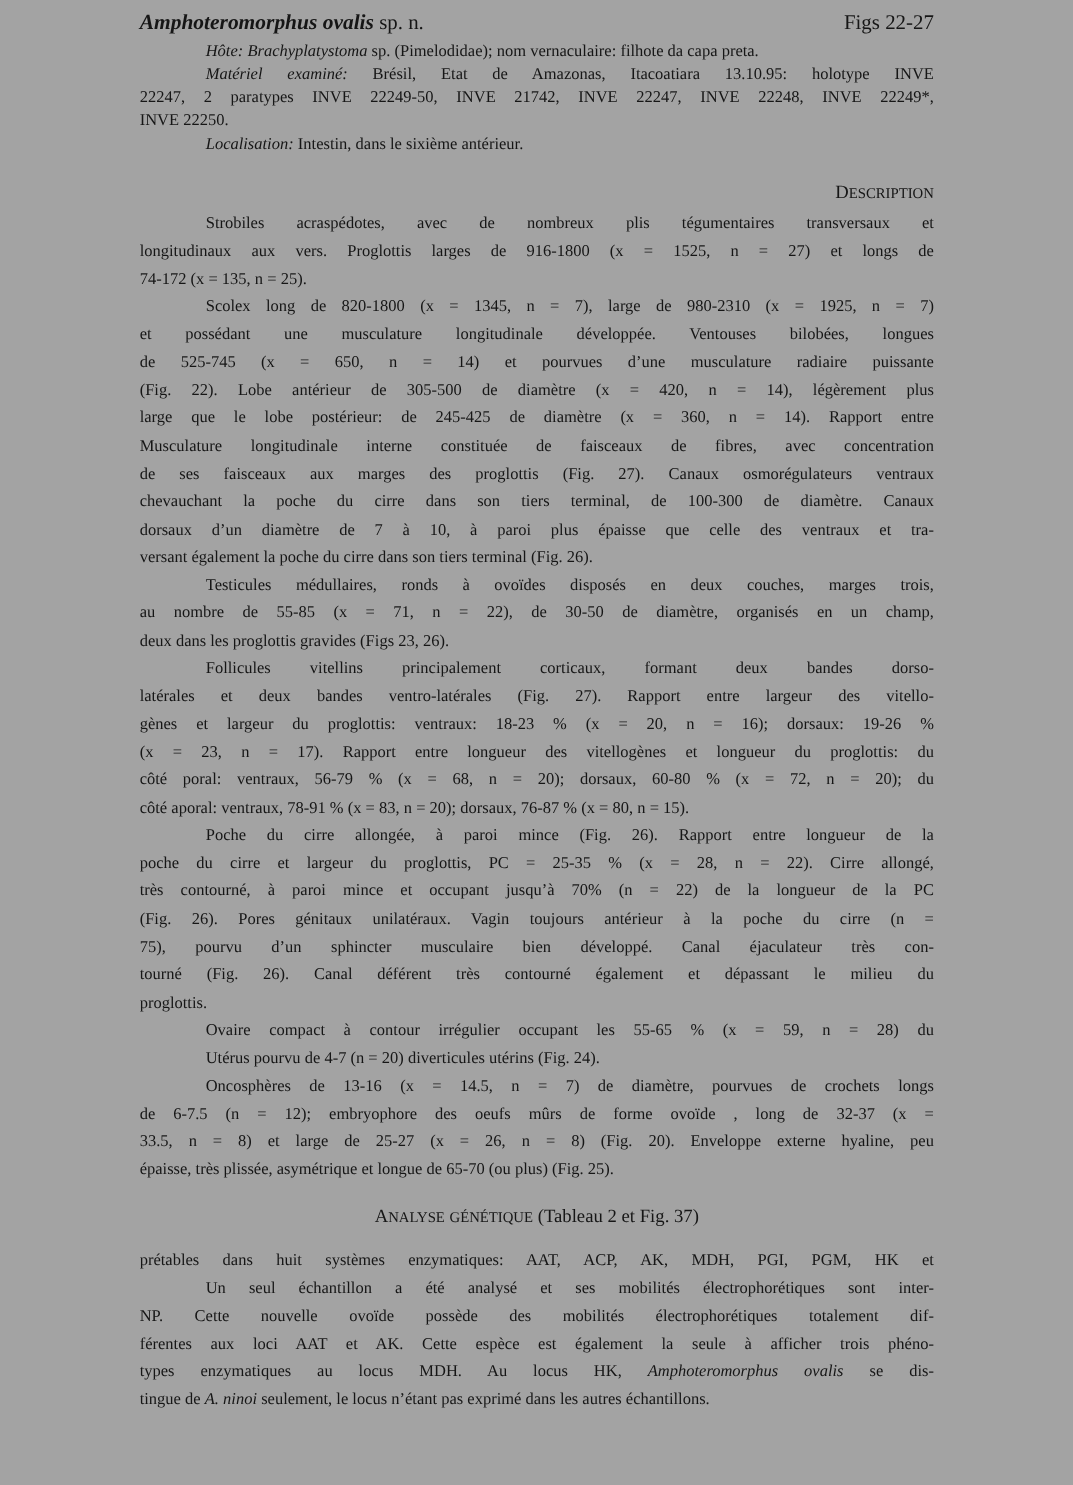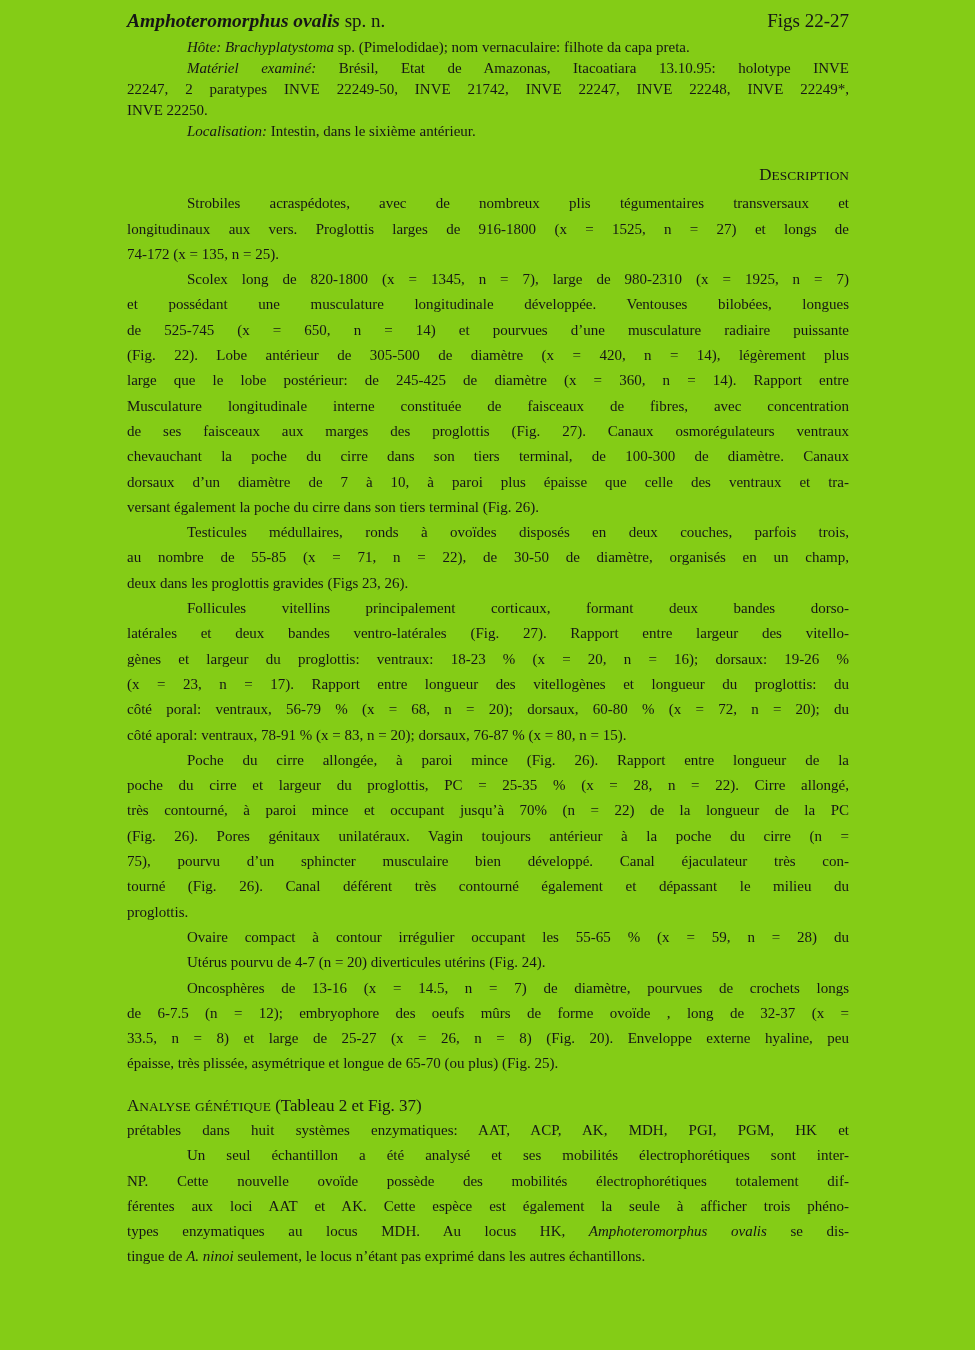--- a/index.html
+++ b/index.html
@@ -1,20 +1,20 @@
 <!DOCTYPE html>
 <html><head>
 <meta charset="utf-8">
 <style>
   html,body { margin:0; padding:0; background:#ffffff; }
   .page {
     position: relative;
     width: 975px;
     height: 1350px;
-    background: #84cc16;
+    background: #a3a3a3;
     color: #161616;
     font-family: "Liberation Serif", "DejaVu Serif", serif;
     overflow: hidden;
   }
   .text-block {
     position: absolute;
     left: 127px;
     top: 8px;
     width: 722px;
   }
@@ -41,21 +41,21 @@
   .line.lastline { text-align: left; text-align-last: left; }
 
   .heading {
     font-size: 17px;
     line-height: 25.3px;
     height: 25.3px;
     overflow: hidden;
   }
   .heading .scs { font-size: 13.4px; }
   [data-name="description-heading"] { margin-top: 20px; margin-bottom: 4px; text-align: right; }
-  [data-name="genetic-analysis-heading"] { margin-top: 16px; margin-bottom: 0; }
+  [data-name="genetic-analysis-heading"] { margin-top: 16px; margin-bottom: 16px; text-align: center; }
 </style>
 </head>
 <body>
 
 <div class="page" data-name="document-page">
   <div class="text-block" data-name="text-block">
     <div class="title-row" data-name="section-title-row">
       <span class="species" data-name="species-name">Amphoteromorphus ovalis</span>
         <span class="suffix" data-name="species-suffix"> sp. n.</span>
       <span class="figs" data-name="figures-reference">Figs 22-27</span>
@@ -84,21 +84,21 @@
           <div class="line" data-name="text-line"><span>de 525-745 (x = 650, n = 14) et pourvues d’une musculature radiaire puissante</span></div>
           <div class="line" data-name="text-line"><span>(Fig. 22). Lobe antérieur de 305-500 de diamètre (x = 420, n = 14), légèrement plus</span></div>
           <div class="line" data-name="text-line"><span>large que le lobe postérieur: de 245-425 de diamètre (x = 360, n = 14). Rapport entre</span></div>
           <div class="line" data-name="text-line"><span>Musculature longitudinale interne constituée de faisceaux de fibres, avec concentration</span></div>
           <div class="line" data-name="text-line"><span>de ses faisceaux aux marges des proglottis (Fig. 27). Canaux osmorégulateurs ventraux</span></div>
           <div class="line" data-name="text-line"><span>chevauchant la poche du cirre dans son tiers terminal, de 100-300 de diamètre. Canaux</span></div>
           <div class="line" data-name="text-line"><span>dorsaux d’un diamètre de 7 à 10, à paroi plus épaisse que celle des ventraux et tra-</span></div>
           <div class="line lastline" data-name="text-line"><span>versant également la poche du cirre dans son tiers terminal (Fig. 26).</span></div>
         </div>
         <div class="para" data-name="testes-paragraph">
-          <div class="line indent" data-name="text-line"><span>Testicules médullaires, ronds à ovoïdes disposés en deux couches, parfois trois,</span></div>
+          <div class="line indent" data-name="text-line"><span>Testicules médullaires, ronds à ovoïdes disposés en deux couches, marges trois,</span></div>
           <div class="line" data-name="text-line"><span>au nombre de 55-85 (x = 71, n = 22), de 30-50 de diamètre, organisés en un champ,</span></div>
           <div class="line lastline" data-name="text-line"><span>deux dans les proglottis gravides (Figs 23, 26).</span></div>
         </div>
         <div class="para" data-name="vitellaria-paragraph">
           <div class="line indent" data-name="text-line"><span>Follicules vitellins principalement corticaux, formant deux bandes dorso-</span></div>
           <div class="line" data-name="text-line"><span>latérales et deux bandes ventro-latérales (Fig. 27). Rapport entre largeur des vitello-</span></div>
           <div class="line" data-name="text-line"><span>gènes et largeur du proglottis: ventraux: 18-23 % (x = 20, n = 16); dorsaux: 19-26 %</span></div>
           <div class="line" data-name="text-line"><span>(x = 23, n = 17). Rapport entre longueur des vitellogènes et longueur du proglottis: du</span></div>
           <div class="line" data-name="text-line"><span>côté poral: ventraux, 56-79 % (x = 68, n = 20); dorsaux, 60-80 % (x = 72, n = 20); du</span></div>
           <div class="line lastline" data-name="text-line"><span>côté aporal: ventraux, 78-91 % (x = 83, n = 20); dorsaux, 76-87 % (x = 80, n = 15).</span></div>

